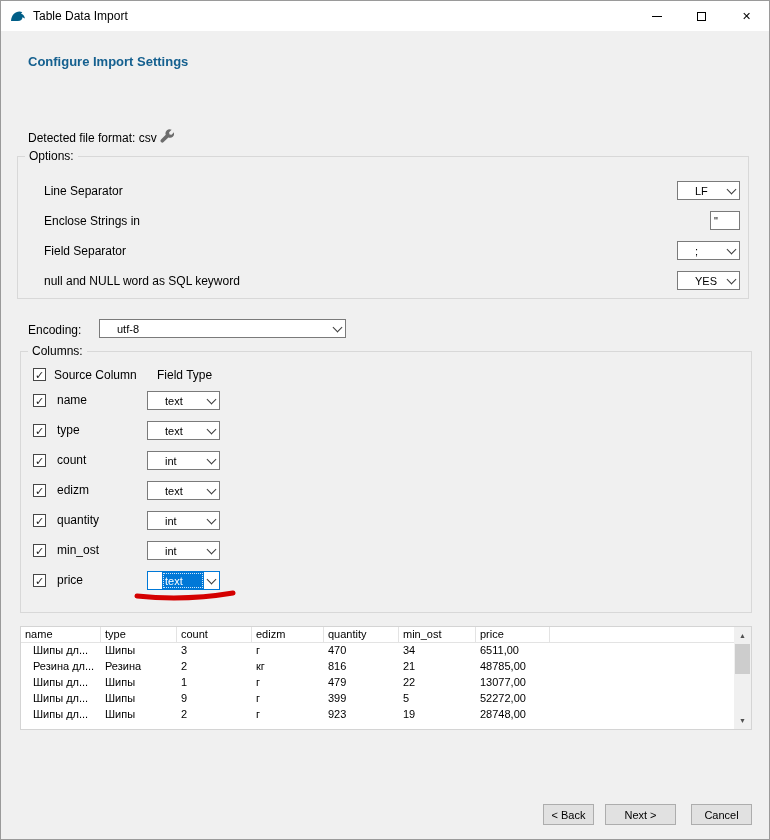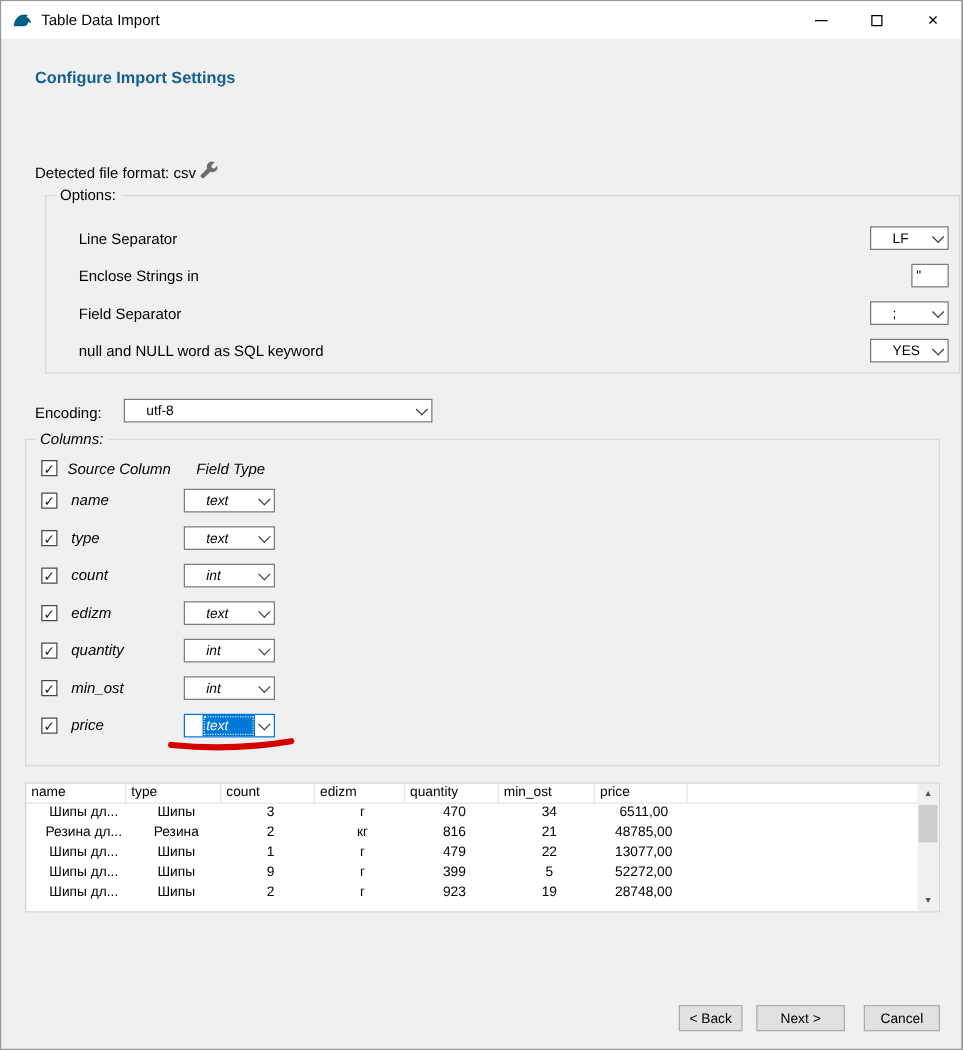--- a/index.html
+++ b/index.html
@@ -20,22 +20,22 @@
   .ic-close::before { content:"✕"; font-size:11px; line-height:1; }
 
   
   .heading { position:absolute; left:27px; top:53px; font-size:13px; font-weight:bold; color:#15608f; }
   .detected { position:absolute; left:27px; top:130px; }
   .wrench { position:absolute; left:158px; top:127px; width:15px; height:15px; }
 
   
   .gbox { position:absolute; border:1px solid #d8d8d8; }
   .legend { position:absolute; top:-8px; left:7px; background:#f0f0f0; padding:0 4px; font-size:12px; }
-  #options-box { left:35px; top:155px; width:732px; height:143px;text-align:right; }
-  #columns-box { left:19px; top:350px; width:732px; height:262px;font-style:italic; }
+  #options-box { left:16px; top:155px; width:732px; height:143px;text-align:right; }
+  #columns-box { left:19px; top:350px; width:732px; height:262px; }
 
   .opt-label { position:absolute; left:26px; }
 
   
   .select { position:absolute; height:19px; background:#fff; border:1px solid #7a7a7a;
             display:flex; align-items:stretch; font-size:11px; cursor:default; }
   .sel-value { flex:1; padding:0 3px; display:flex; align-items:center;
                overflow:hidden; white-space:nowrap;margin-left:14px; }
   .chev { width:15px; flex:none; display:flex; align-items:center; justify-content:center; }
   .chev::before { content:""; width:6px; height:6px; margin-top:-3px;
@@ -74,21 +74,21 @@
   .annotation { position:absolute; left:132px; top:588px; width:104px; height:14px; pointer-events:none; }
 
   
   .ptable { position:absolute; left:19px; top:625px; width:732px; height:104px;
             background:#fff; border:1px solid #d4d4d4; overflow:hidden; }
   .pheader { display:flex; height:16px; border-bottom:1px solid #e3e3e3; margin-right:17px; }
   .hcell { font-size:11px; padding:1px 0 0 4px; border-right:1px solid #e3e3e3;
            overflow:hidden; white-space:nowrap; }
   .hcell.filler { flex:1; border-right:none; }
   .prow { display:flex; height:16px; margin-right:17px; }
-  .pcell { font-size:11px; padding:1px 0 0 4px; overflow:hidden; white-space:nowrap;text-align:center; }
+  .pcell { font-size:11px; padding:1px 0 0 4px; overflow:hidden; white-space:nowrap; }
   .pcell.first { padding-left:12px; }
   .c0{width:80px} .c1{width:76px} .c2{width:75px} .c3{width:72px}
   .c4{width:75px} .c5{width:77px} .c6{width:74px}
 
   .vscroll { position:absolute; top:0; right:0; bottom:0; width:17px; background:#f0f0f0; }
   .sbtn { position:absolute; left:0; width:17px; height:17px; display:flex;
           align-items:center; justify-content:center; font-size:7px; color:#505050; }
   .sbtn.up{ top:0; } .sbtn.down{ bottom:0; }
   .sthumb { position:absolute; left:1px; top:17px; width:15px; height:30px; background:#cdcdcd; }
 

